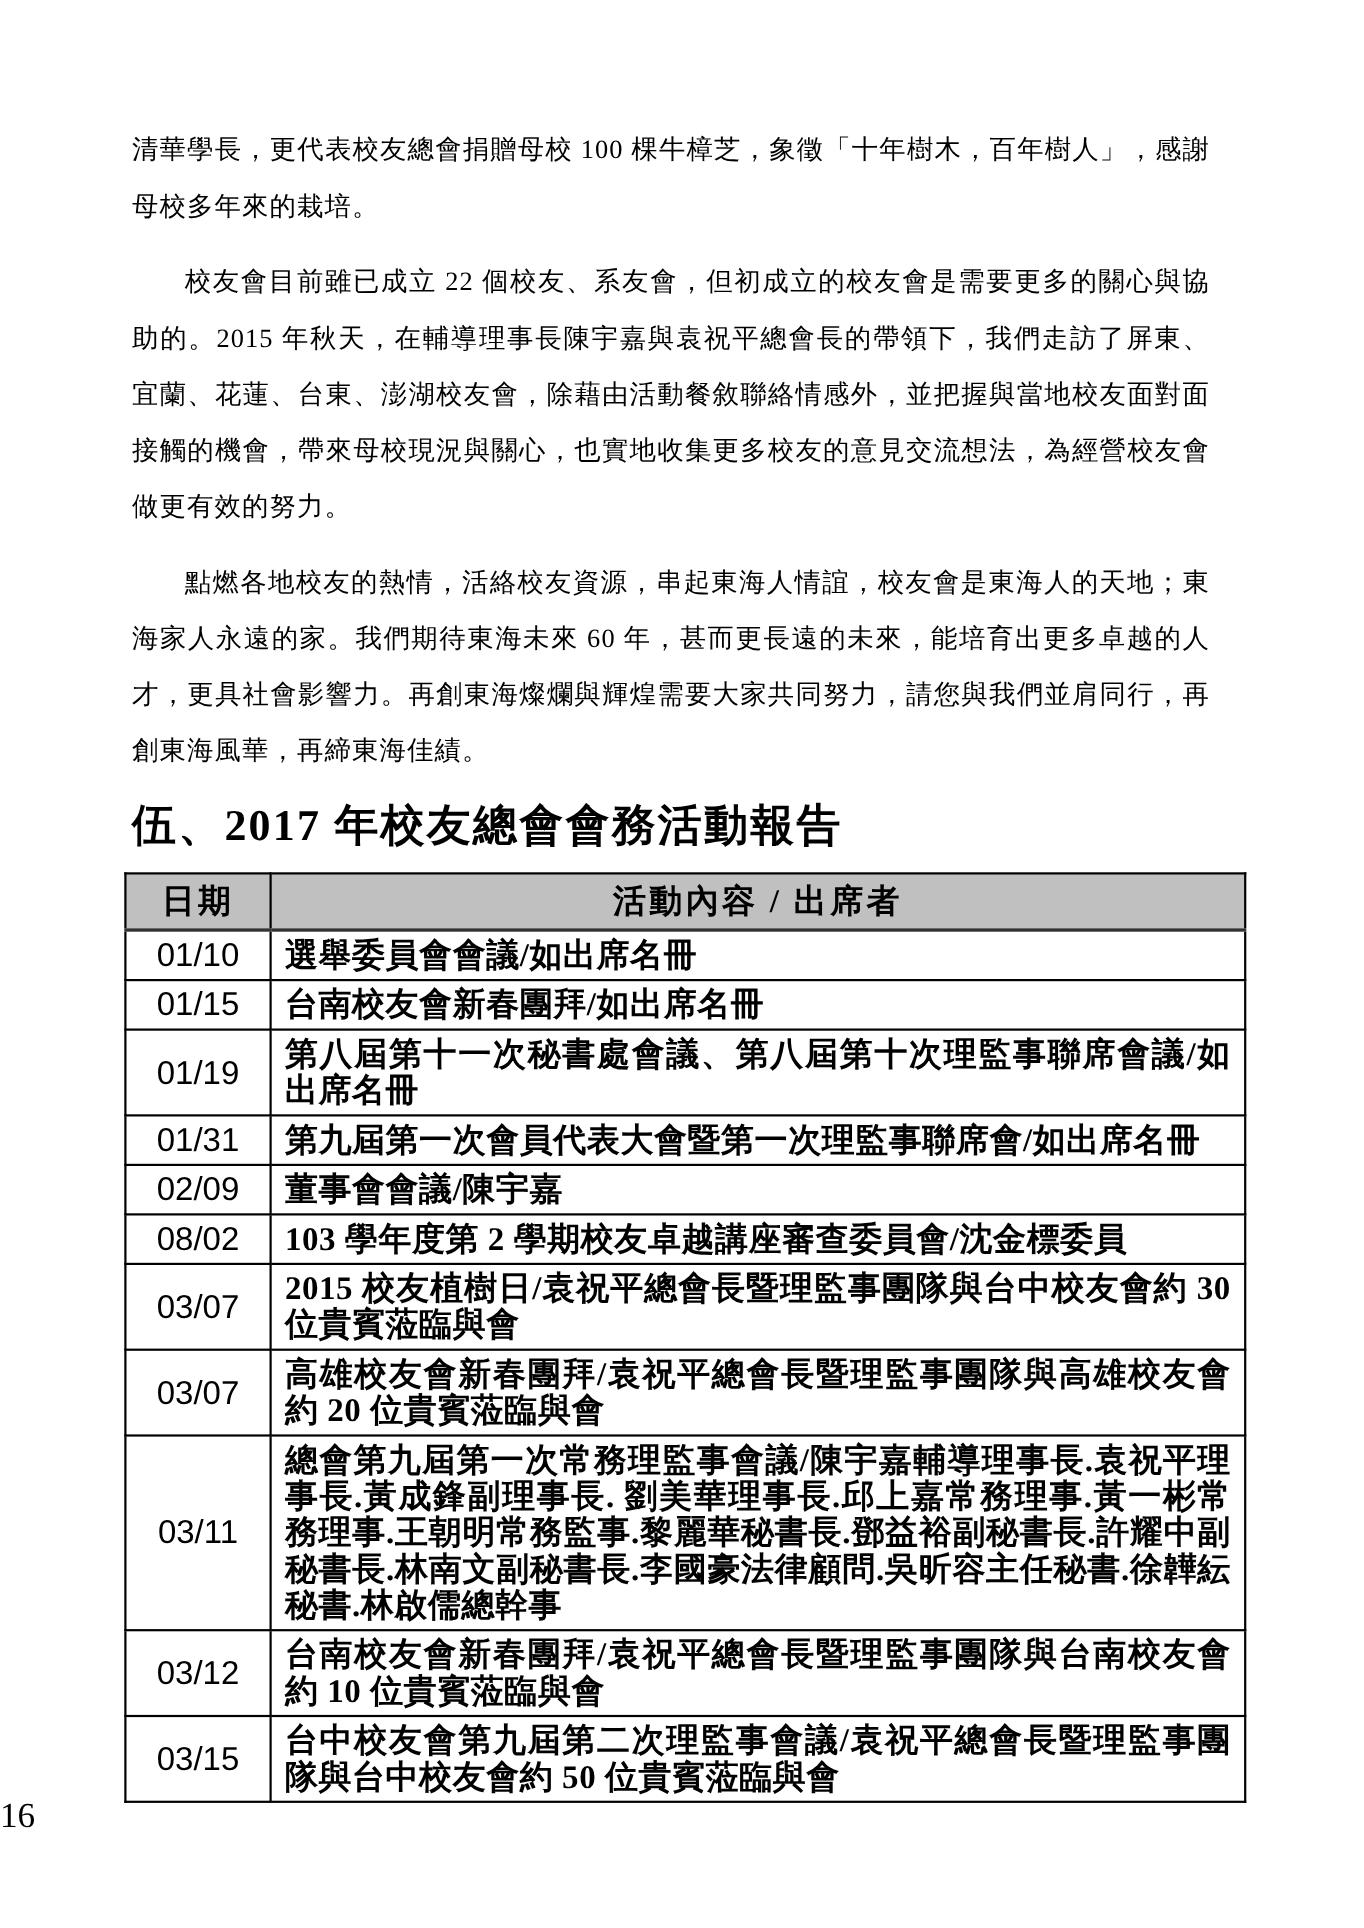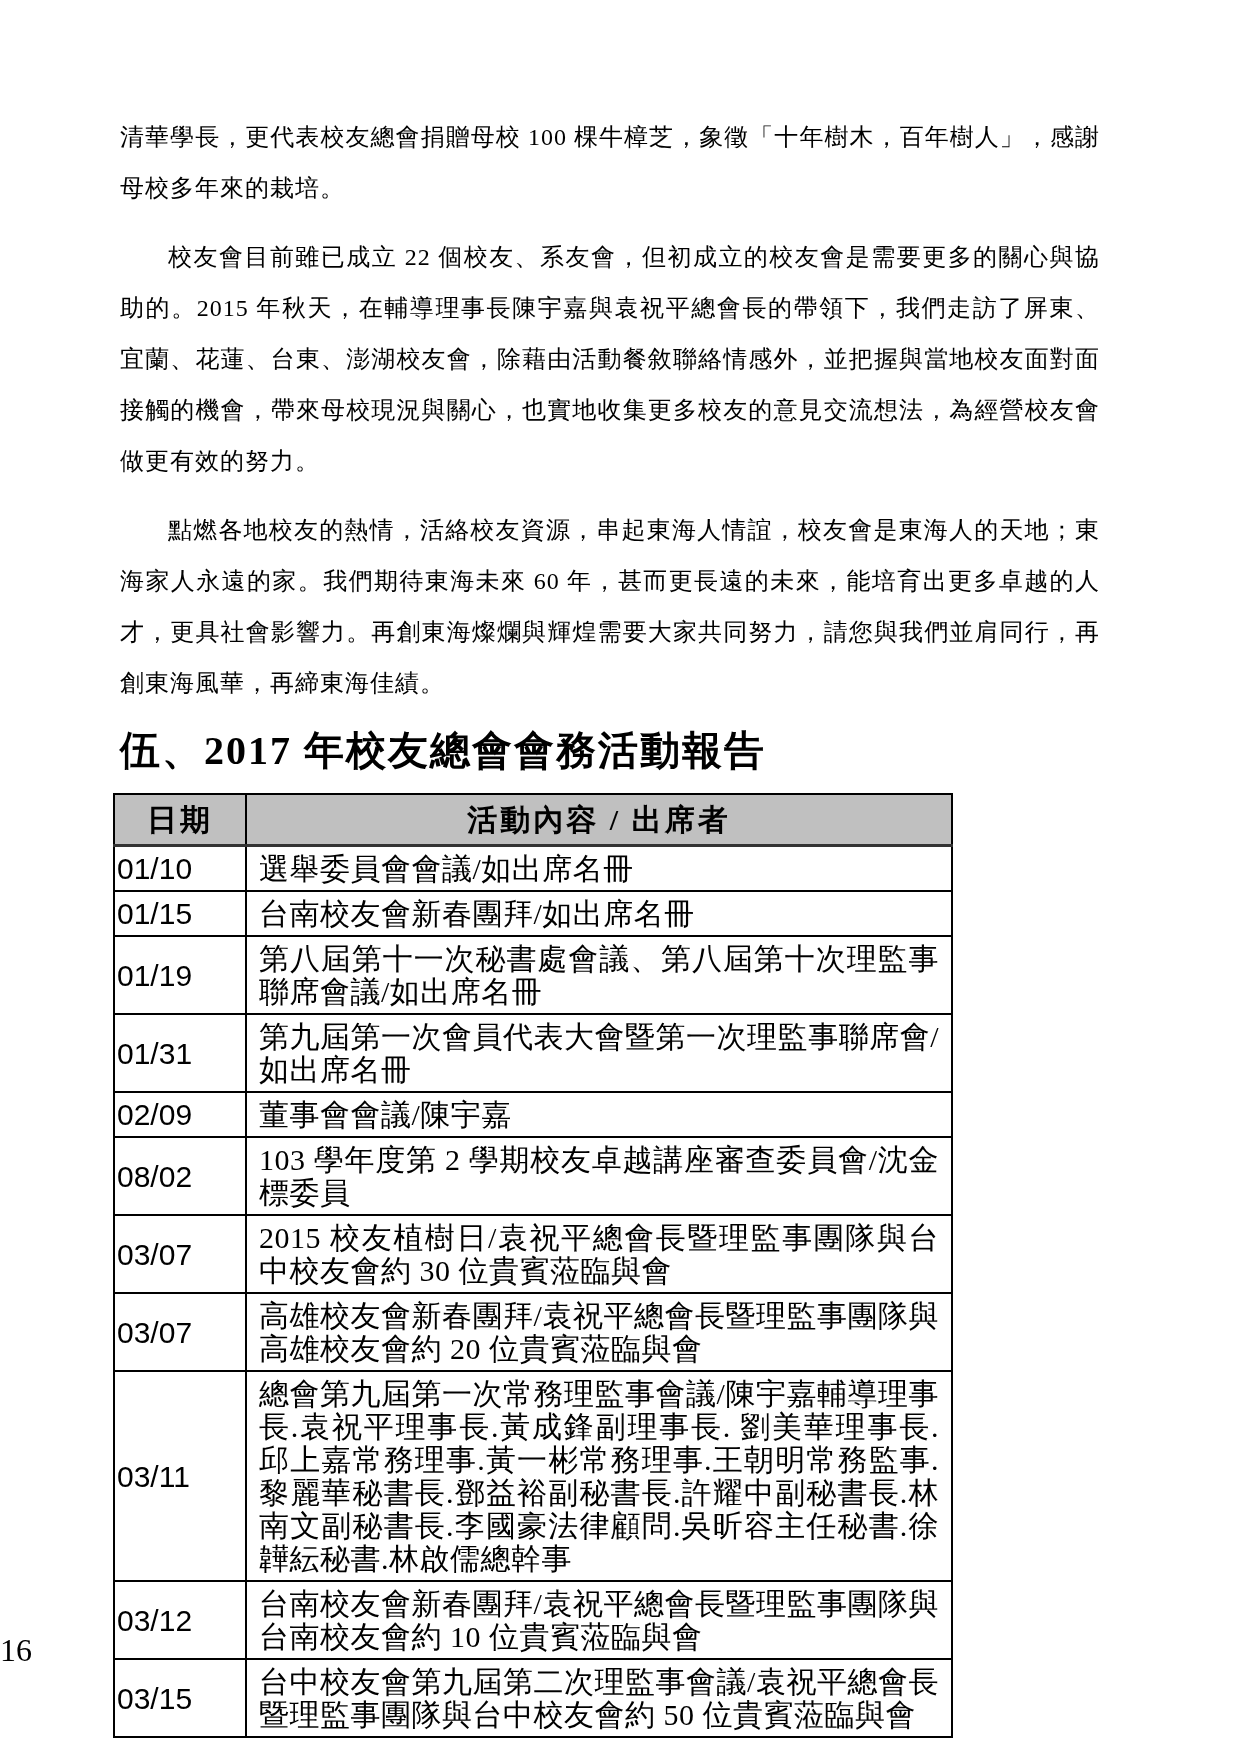--- a/index.html
+++ b/index.html
@@ -30,21 +30,21 @@
   }
   h2.section-heading {
     font-size: 40px;
     line-height: 48px;
     font-weight: bold;
     margin: 10px 0 18px 0;
     letter-spacing: 2px;
   }
   table.activity-table {
     border-collapse: collapse;
-    width: 840px;
+    width: 1020px;
     margin-left: -7px;
     font-size: 30px;
     line-height: 33px;
     table-layout: fixed;
   }
   .activity-table th,
   .activity-table td {
     border: 2px solid #000000;
   }
   .activity-table th {
@@ -55,29 +55,31 @@
     letter-spacing: 3px;
   }
   .activity-table th.col-date {
     width: 118px;
   }
   .activity-table td {
     padding: 5px 12px;
     vertical-align: middle;
   }
   .activity-table td.cell-date {
+    text-align: center;
     font-family: "Liberation Sans", "DejaVu Sans", sans-serif;
     letter-spacing: 0;
     padding-left: 2px;
     padding-right: 2px;
   }
   .activity-table td.cell-content {
     text-align: left;
     text-align: justify;
     letter-spacing: 0.5px;
+    font-weight: bold;
   }
   .page-number {
     position: absolute;
     top: 1632px;
     left: 0;
     width: 100%;
     text-align: left;
     font-family: Liberation Serif, serif;
     font-size: 32px;
   }

